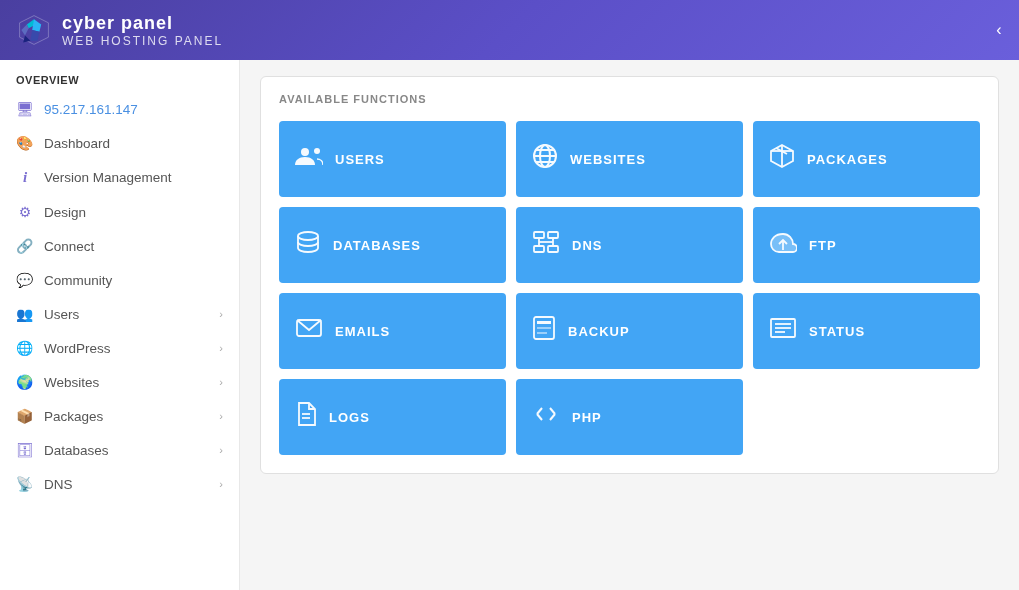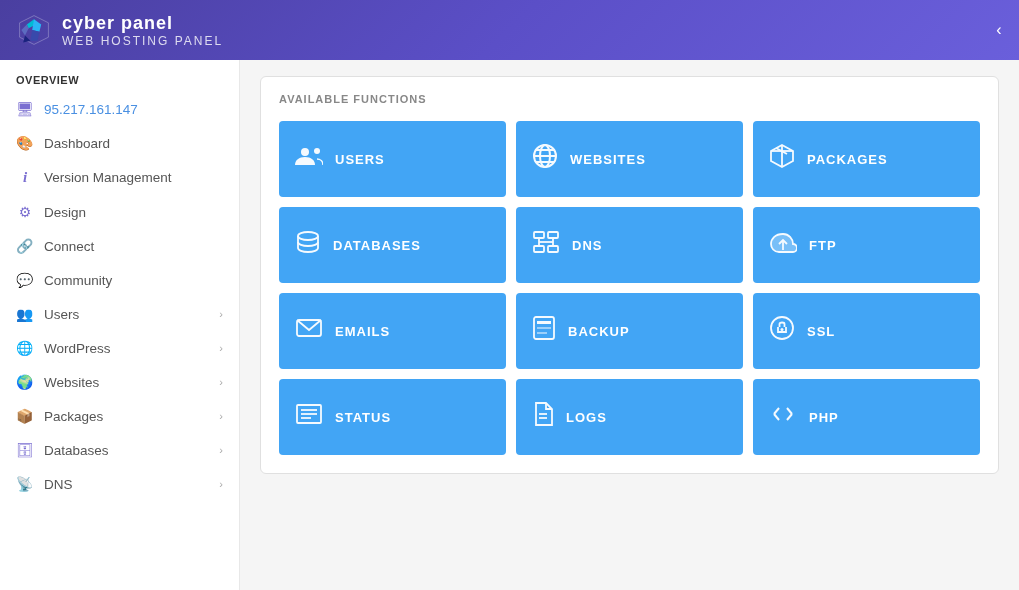--- a/index.html
+++ b/index.html
@@ -356,31 +356,20 @@
             <svg width="24" height="26" viewBox="0 0 24 26" fill="none" stroke="white" stroke-width="1.8">
                 <rect x="2" y="2" width="20" height="22" rx="2"></rect>
                 <rect x="5" y="6" width="14" height="3" fill="white" stroke="none"></rect>
                 <rect x="5" y="12" width="14" height="2" fill="rgba(255,255,255,0.5)" stroke="none"></rect>
                 <rect x="5" y="17" width="10" height="2" fill="rgba(255,255,255,0.5)" stroke="none"></rect>
               </svg>
           </span>
           <span>BACKUP</span>
         </button>
 
-        <button class="func-btn">
-          <span class="func-icon">
-            <svg width="26" height="26" viewBox="0 0 26 26" fill="none" stroke="white" stroke-width="1.8">
-                <circle cx="13" cy="13" r="11"></circle>
-                <path d="M9 12 L9 17 L17 17 L17 12"></path>
-                <path d="M10.5 12 L10.5 9 C10.5 7 15.5 7 15.5 9 L15.5 12" fill="none"></path>
-                <circle cx="13" cy="14.5" r="1.5" fill="white" stroke="none"></circle>
-              </svg>
-          </span>
-          <span>SSL</span>
-        </button>
 
         <button class="func-btn">
           <span class="func-icon">
             <svg width="28" height="22" viewBox="0 0 28 22" fill="none" stroke="white" stroke-width="1.8">
                 <rect x="2" y="2" width="24" height="18" rx="1"></rect>
                 <line x1="6" y1="7" x2="22" y2="7"></line>
                 <line x1="6" y1="11" x2="22" y2="11"></line>
                 <line x1="6" y1="15" x2="16" y2="15"></line>
               </svg>
           </span>

